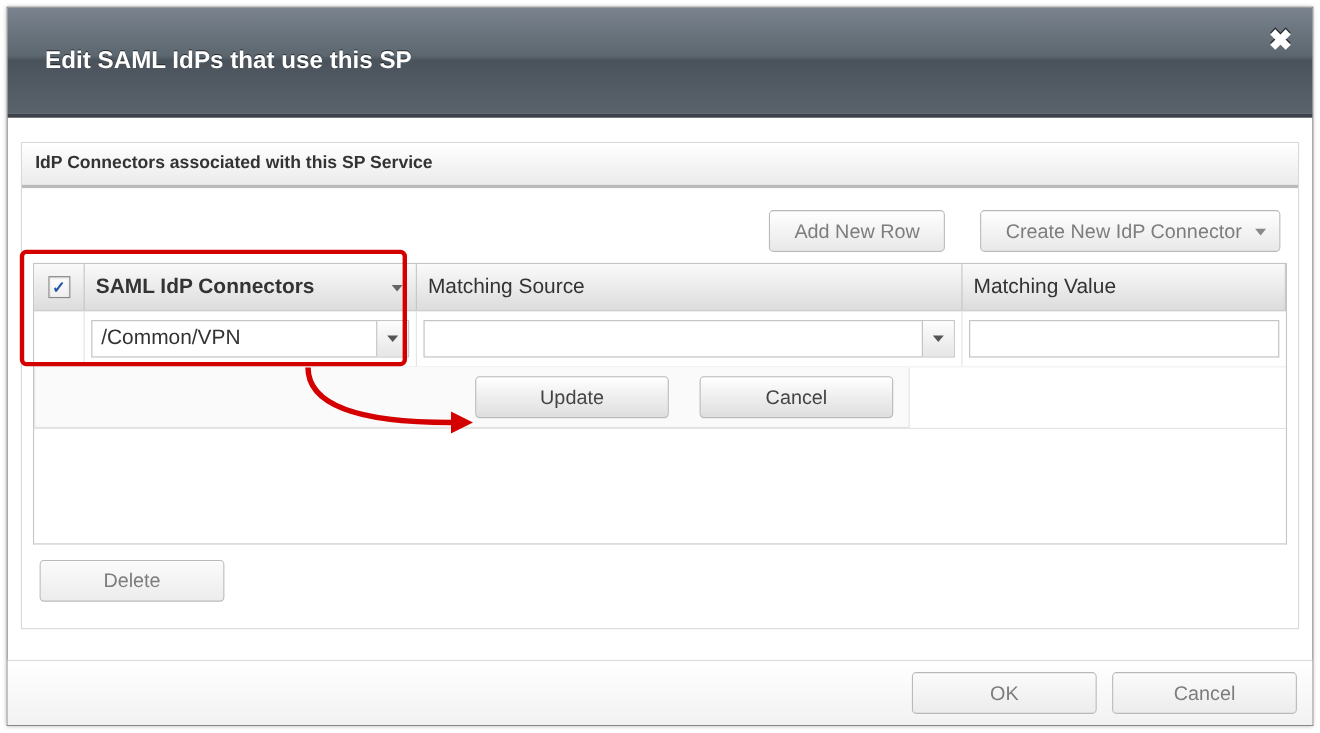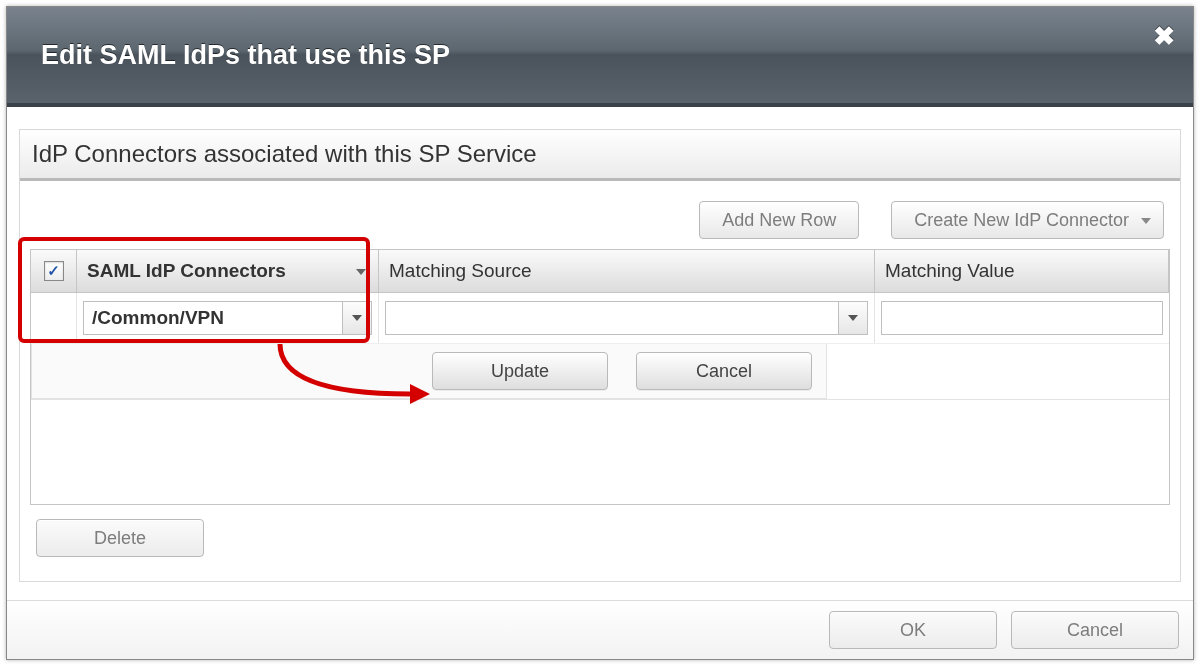--- a/index.html
+++ b/index.html
@@ -28,21 +28,21 @@
     background: linear-gradient(to bottom, #7a838d 0%, #5c6770 45%, #4a535c 50%, #5a636c 100%);
     border-bottom: 4px solid #3b4148;
     position: relative;
     display: flex;
     align-items: center;
     padding-left: 34px;
   }
   .titlebar h1 {
     margin: 0;
     color: #fff;
-    font-size: 27px;
+    font-size: 22px;
     font-weight: bold;
     text-shadow: 0 -1px 0 rgba(0,0,0,0.6);
   }
   .close-x {
     position: absolute;
     right: 18px;
     top: 16px;
     color: #fff;
     font-size: 26px;
     font-weight: bold;
@@ -57,22 +57,22 @@
   }
   .panel {
     border: 1px solid #d9d9d9;
     background: #fff;
     box-sizing: border-box;
   }
   .panel-header {
     background: linear-gradient(to bottom, #ffffff, #ebebeb);
     border-bottom: 3px solid #b9b9b9;
     padding: 10px 12px;
-    font-size: 24px;
-    font-weight: normal;
+    font-size: 16px;
+    font-weight: bold;
     color: #333;
   }
   .panel-body {
     padding: 10px 10px 20px 10px;
     position: relative;
   }
   .toolbar-row {
     display: flex;
     justify-content: flex-end;
     gap: 32px;
@@ -163,21 +163,21 @@
   }
   .gr-cell {
     border-right: 1px solid #e3e3e3;
     height: 100%;
     display: flex;
     align-items: center;
     padding: 0 6px;
     box-sizing: border-box;
   }
   .gr-check { width: 46px; justify-content: center; padding: 0;}
-  .gr-conn { width: 302px; font-weight: bold; }
+  .gr-conn { width: 302px; }
   .gr-src { flex: 1; }
   .gr-val { width: 294px; border-right: none;}
   .combo {
     flex: 1;
     height: 34px;
     border: 1px solid #bfbfbf;
     background: #fff;
     position: relative;
     display: flex;
     align-items: center;

